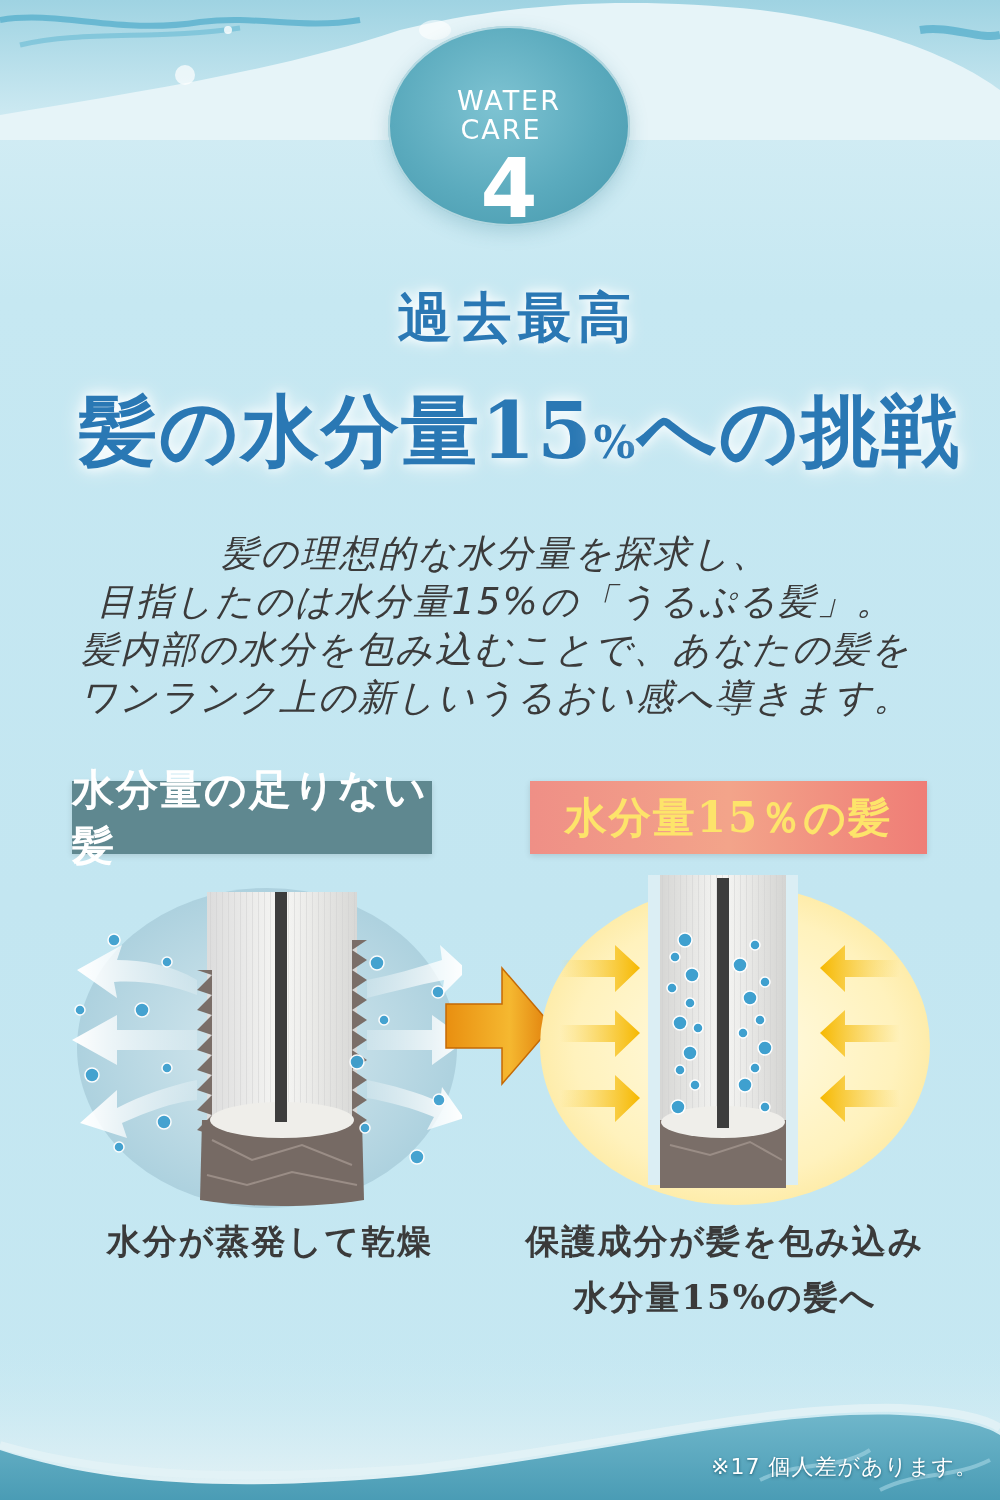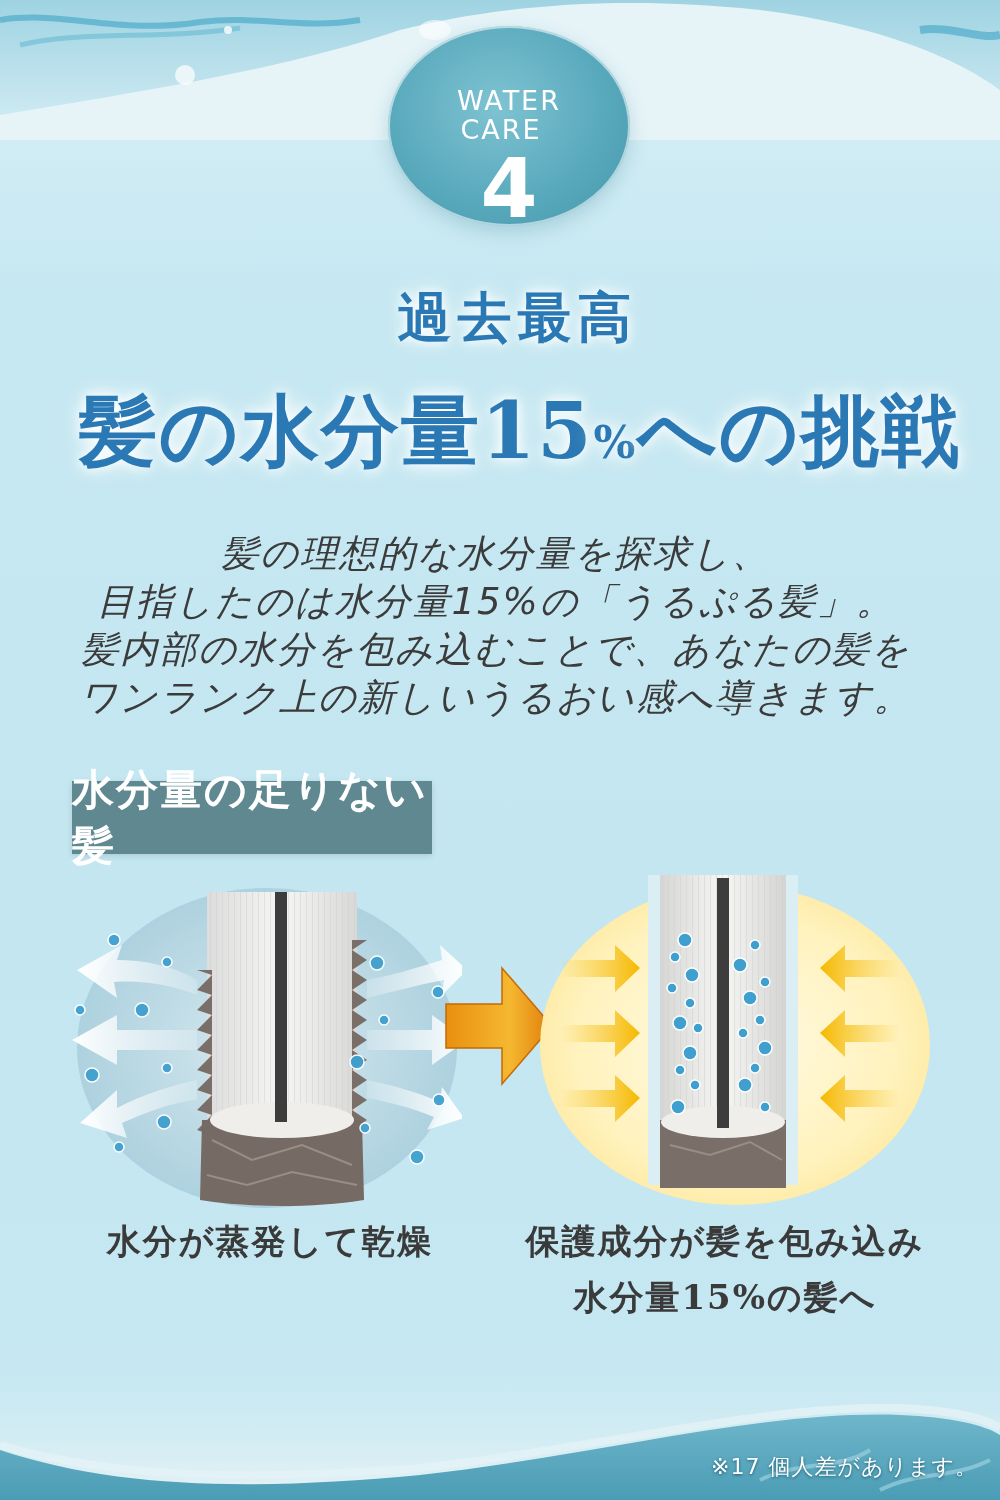--- a/index.html
+++ b/index.html
@@ -79,20 +79,21 @@
   </div>
 
   <div class="body-text">
     <div>髪の理想的な水分量を探求し、</div>
     <div>目指したのは水分量15%の「うるぷる髪」。</div>
     <div>髪内部の水分を包み込むことで、あなたの髪を</div>
     <div>ワンランク上の新しいうるおい感へ導きます。</div>
   </div>
 
   <div class="label label-left">水分量の足りない髪</div>
+  <div class="label label-right">水分量15％の髪</div>
 
   <svg class="illu-left" viewBox="0 0 390 330">
     <defs>
       <radialGradient id="lb" cx="50%" cy="50%" r="55%">
         <stop offset="0" stop-color="#d7e9ef"></stop>
         <stop offset="1" stop-color="#a9cfdd"></stop>
       </radialGradient>
       <linearGradient id="shaft" x1="0" y1="0" x2="1" y2="0">
         <stop offset="0" stop-color="#dcdcdc"></stop>
         <stop offset=".5" stop-color="#f6f6f4"></stop>

